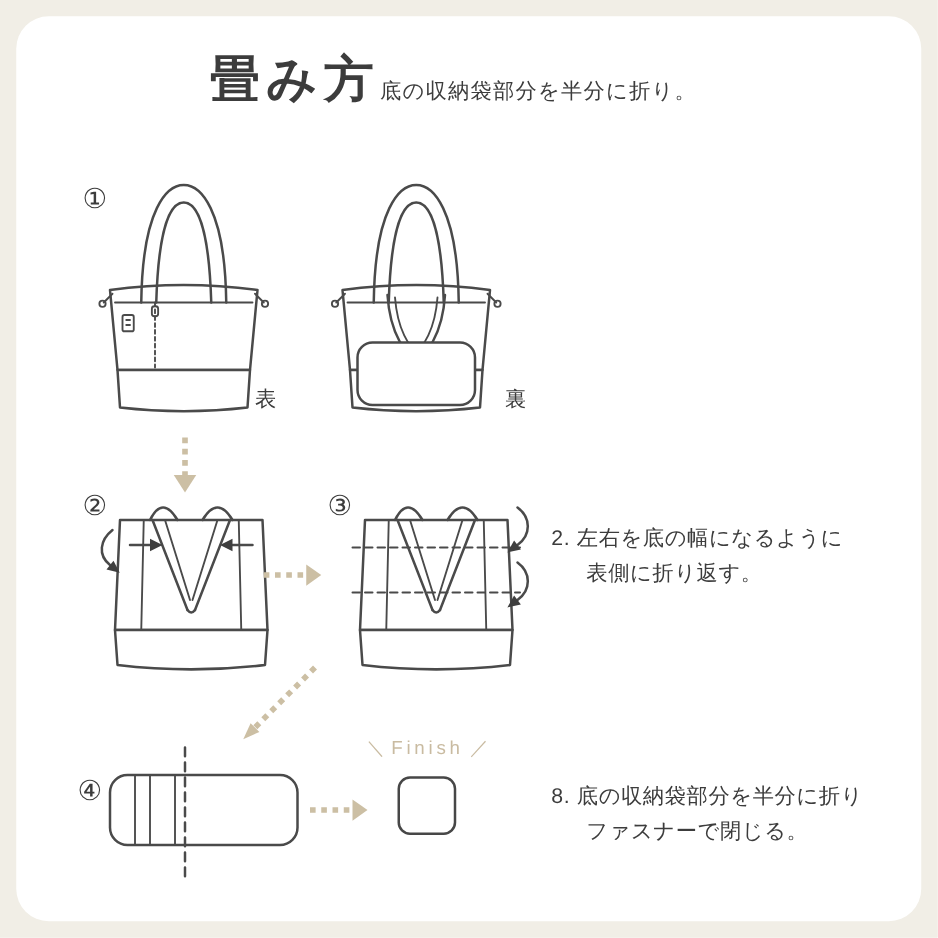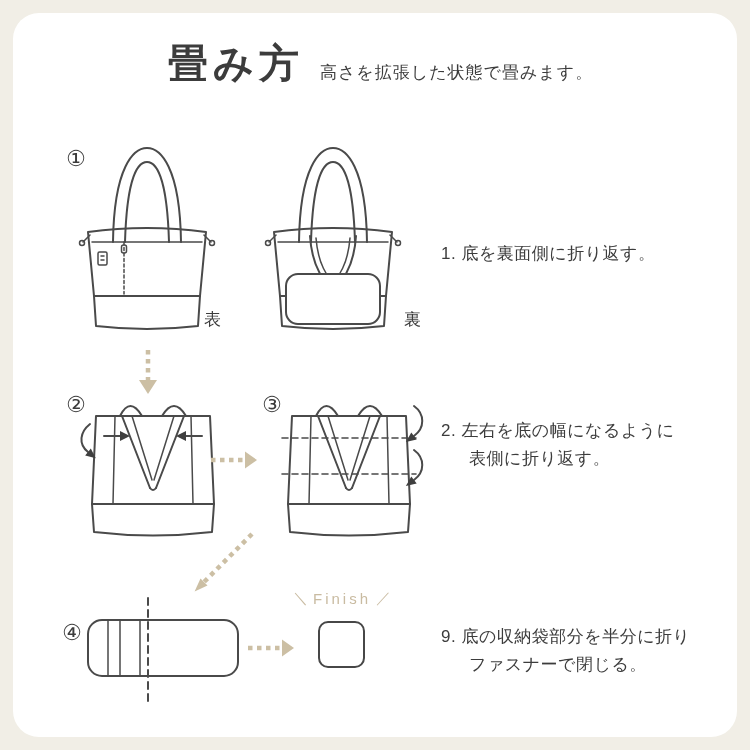--- a/index.html
+++ b/index.html
@@ -5,21 +5,21 @@
   * { margin: 0; padding: 0; box-sizing: border-box; }
   html, body { background: #f1eee6; }
   body {
     width: 750px; height: 750px;
     font-family: "Liberation Sans", "DejaVu Sans", sans-serif;
     color: #3c3c3c;
   }
   .stage { position: relative; width: 750px; height: 750px; background: #f1eee6; overflow: hidden; }
   .card { position: absolute; inset: 13px; background: #ffffff; border-radius: 26px; }
 
-  .header-row { position: absolute; left: 168px; top: 36px; display: flex; align-items: flex-end; gap: 16px; }
+  .header-row { position: absolute; left: 168px; top: 36px; display: flex; align-items: flex-end; }
   .title { font-size: 40px; font-weight: 700; letter-spacing: 5px; color: #3c3c3c; }
   .subtitle { font-size: 17px; letter-spacing: 1px; padding-bottom: 7px; color: #3c3c3c; }
 
   .marker { position: absolute; font-size: 22px; color: #3c3c3c; }
   .bag-label { position: absolute; font-size: 17px; color: #3c3c3c; }
 
   .instr {
     position: absolute; width: 300px;
     font-size: 17px; line-height: 1.62; letter-spacing: 0.5px;
     white-space: pre-line;
@@ -51,21 +51,21 @@
   }
 </style>
 </head>
 <body>
 
 <div class="stage">
   <div class="card"></div>
 
   <div class="header-row">
     <h1 class="title">畳み方</h1>
-    <p class="subtitle">高さを拡張した状態で畳みます。</p>
+    <p class="subtitle">底の収納袋部分を半分に折り。</p>
   </div>
 
   <span class="marker" style="left:66px; top:146px;">①</span>
   <span class="marker" style="left:66px; top:392px;">②</span>
   <span class="marker" style="left:262px; top:392px;">③</span>
   <span class="marker" style="left:62px; top:620px;">④</span>
 
   <svg class="illu" style="left:72px; top:136px;" width="150" height="212" viewBox="0 0 150 212">
     <g>
       <path class="fill-w" d="M16,96 Q75,88 134,96 L128,160 L22,160 Z"></path>
@@ -188,18 +188,17 @@
     <polygon class="dot-head" points="36,2.5 36,19.5 48,11"></polygon>
   </svg>
 
   <div class="finish-row">
     <span>＼</span>
     <span class="fin-text">Finish</span>
     <span>／</span>
   </div>
   <div class="finish-square"></div>
 
-  <p class="instr" style="left:441px; top:240px;">1. 底を裏面側に折り返す。</p>
   <p class="instr" style="left:441px; top:397px;margin-top:20px;">2. 左右を底の幅になるように
 表側に折り返す。</p>
-  <p class="instr" style="left:441px; top:623px;">9. 底の収納袋部分を半分に折り
+  <p class="instr" style="left:441px; top:623px;">8. 底の収納袋部分を半分に折り
 ファスナーで閉じる。</p>
 </div>
 
 </body></html>

